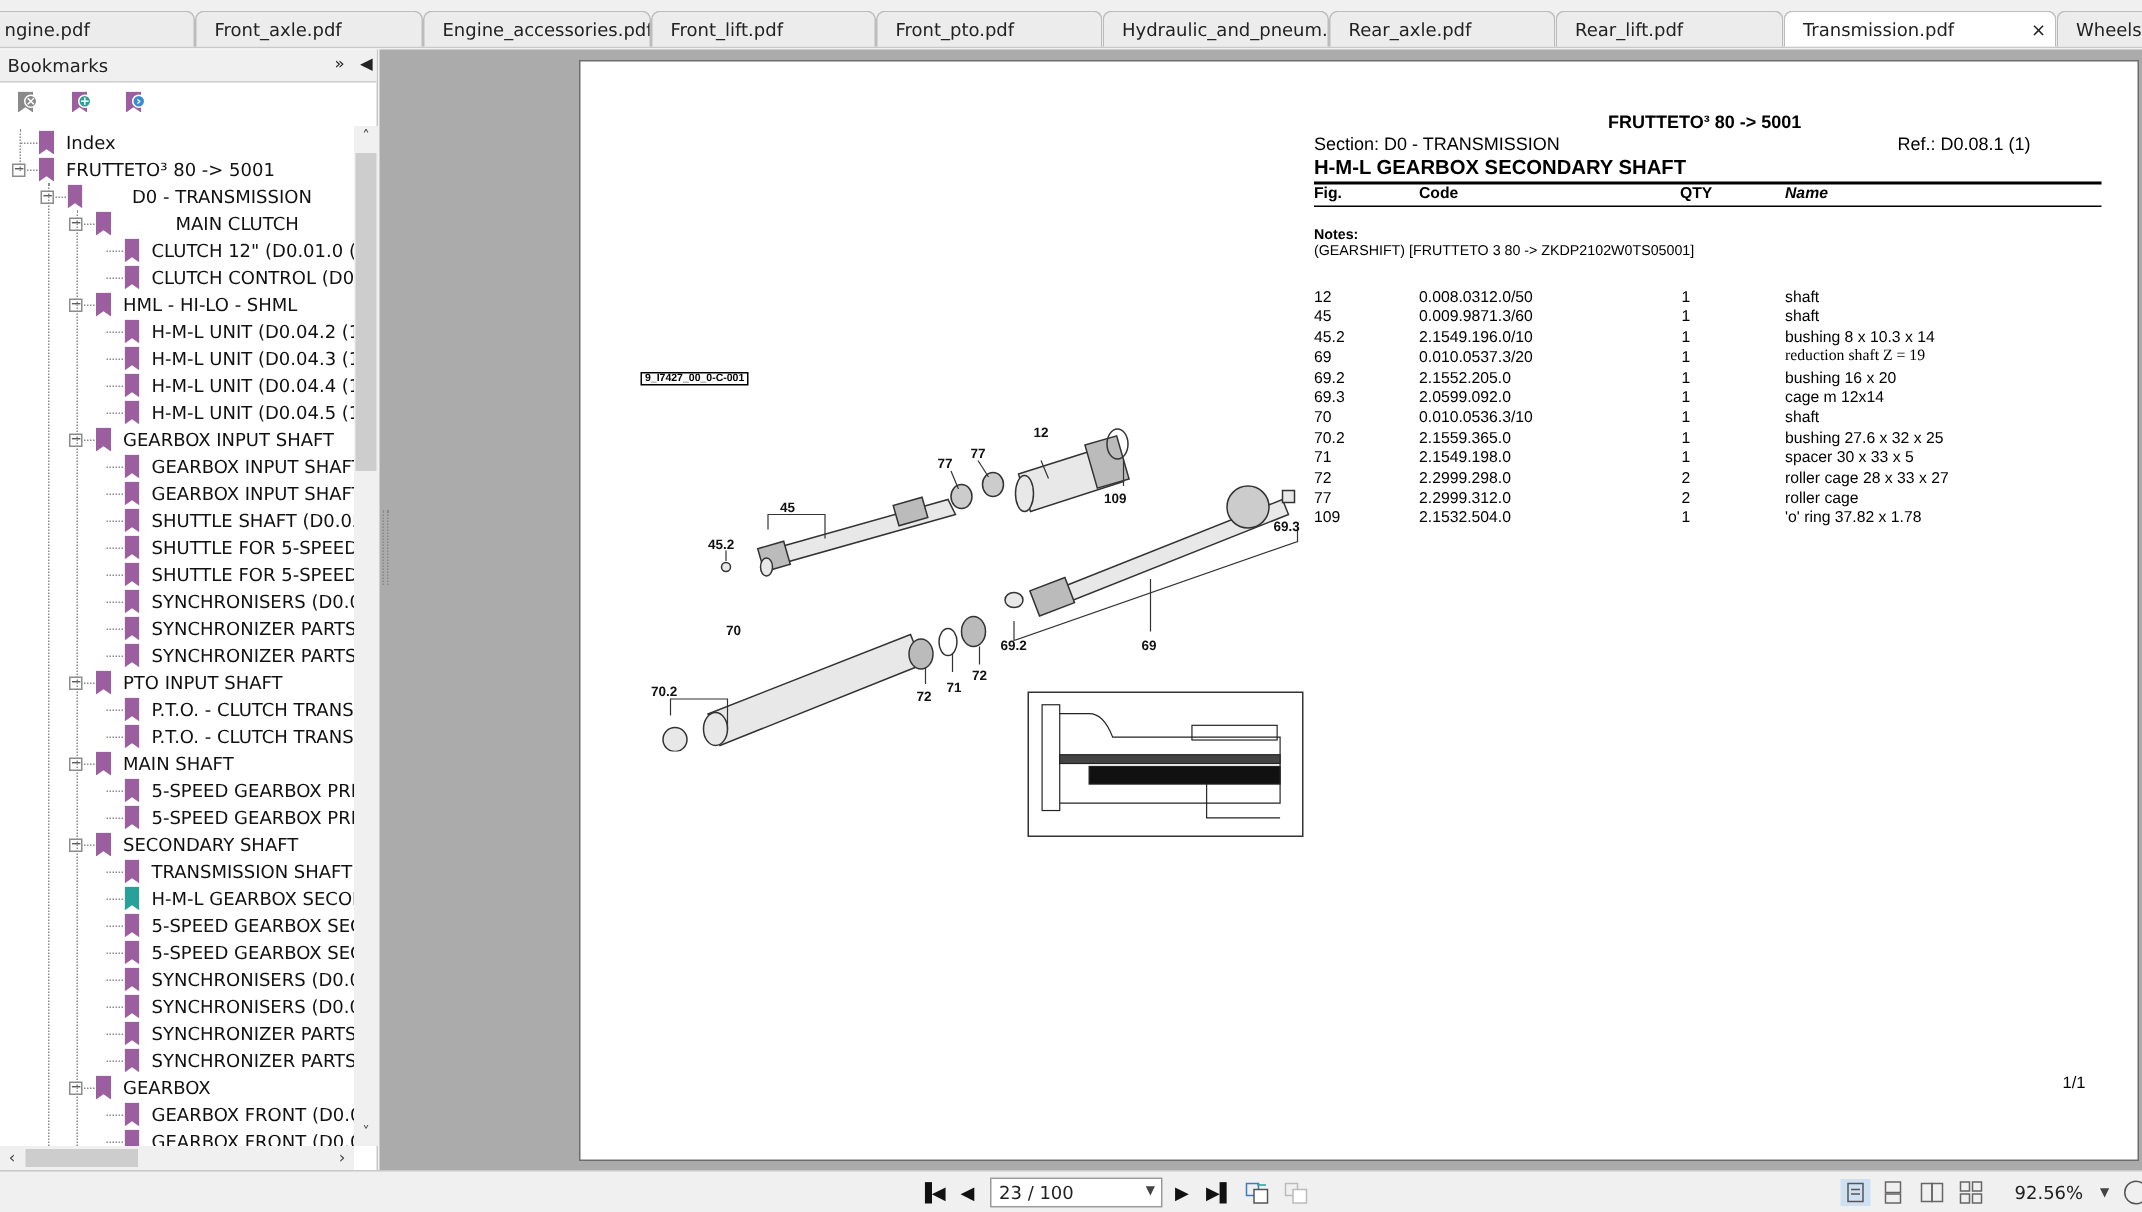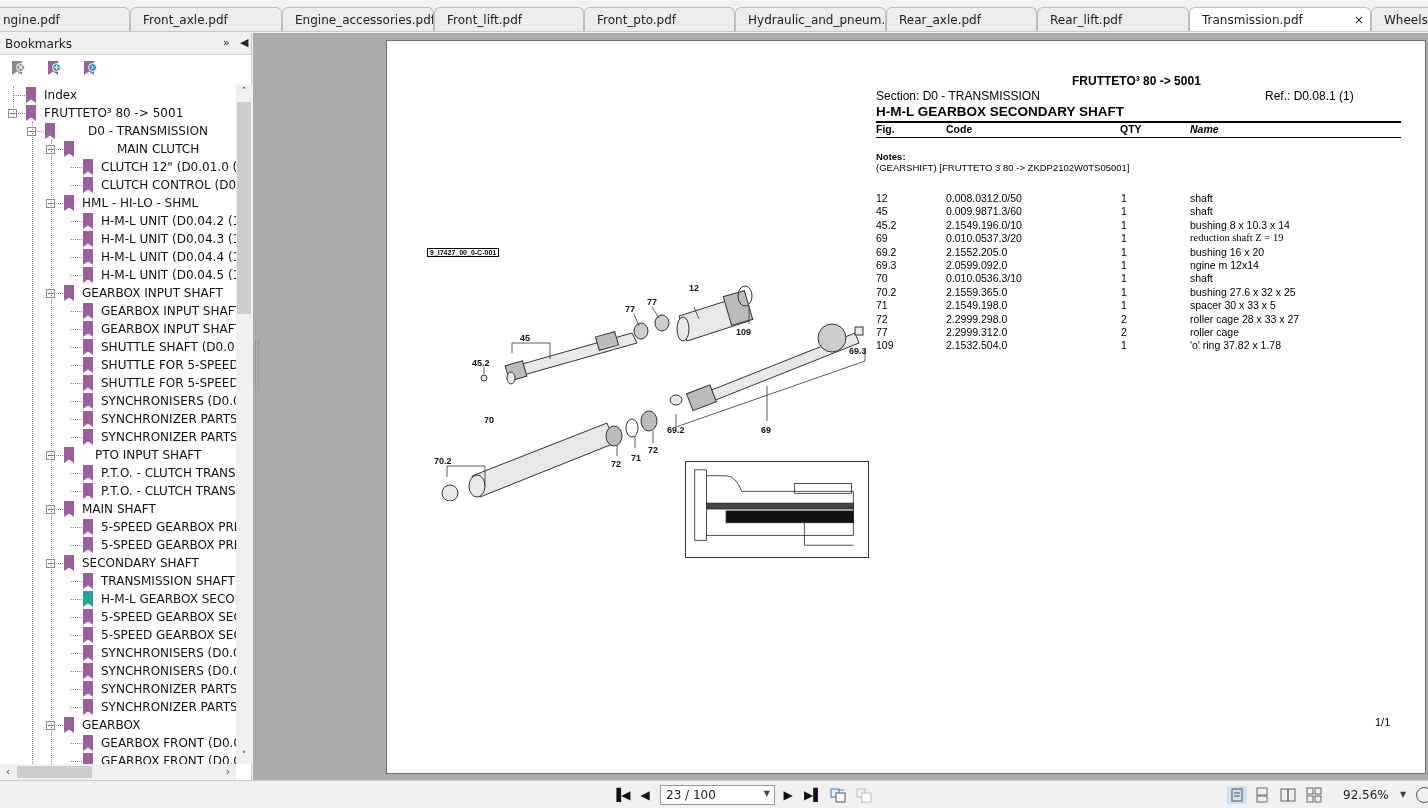--- a/index.html
+++ b/index.html
@@ -204,21 +204,21 @@
       <div class="tnode" style="top: 326px; left: 83px;">
         <span class="bmk"></span>
         <span class="lbl">SYNCHRONIZER PARTS (</span>
       </div>
       <div class="hline" style="top: 335px; left: 71px; width: 11px;"></div>
       <div class="tnode" style="top: 344px; left: 83px;">
         <span class="bmk"></span>
         <span class="lbl">SYNCHRONIZER PARTS (</span>
       </div>
       <div class="hline" style="top: 353px; left: 71px; width: 11px;"></div>
-      <div class="tnode" style="top: 362px; left: 64px; gap: 13px;">
+      <div class="tnode" style="top: 362px; left: 64px;">
         <span class="bmk"></span>
         <span class="lbl">PTO INPUT SHAFT</span>
       </div>
       <div class="hline" style="top: 371px; left: 52px; width: 11px;"></div>
       <div class="expander" style="top: 367px; left: 46px;">−</div>
       <div class="tnode" style="top: 380px; left: 83px;">
         <span class="bmk"></span>
         <span class="lbl">P.T.O. - CLUTCH TRANS</span>
       </div>
       <div class="hline" style="top: 389px; left: 71px; width: 11px;"></div>
@@ -367,21 +367,21 @@
       <div class="prow" style="top: 204.6px;">
         <span style="left: 0px;">69.2</span>
         <span style="left: 70px;">2.1552.205.0</span>
         <span style="left: 245px;">1</span>
         <span style="left: 314px;">bushing 16 x 20</span>
       </div>
       <div class="prow" style="top: 218px;">
         <span style="left: 0px;">69.3</span>
         <span style="left: 70px;">2.0599.092.0</span>
         <span style="left: 245px;">1</span>
-        <span style="left: 314px;">ngine m 12x14</span>
+        <span style="left: 314px;">cage m 12x14</span>
       </div>
       <div class="prow" style="top: 231.4px;">
         <span style="left: 0px;">70</span>
         <span style="left: 70px;">0.010.0536.3/10</span>
         <span style="left: 245px;">1</span>
         <span style="left: 314px;">shaft</span>
       </div>
       <div class="prow" style="top: 244.8px;">
         <span style="left: 0px;">70.2</span>
         <span style="left: 70px;">2.1559.365.0</span>

